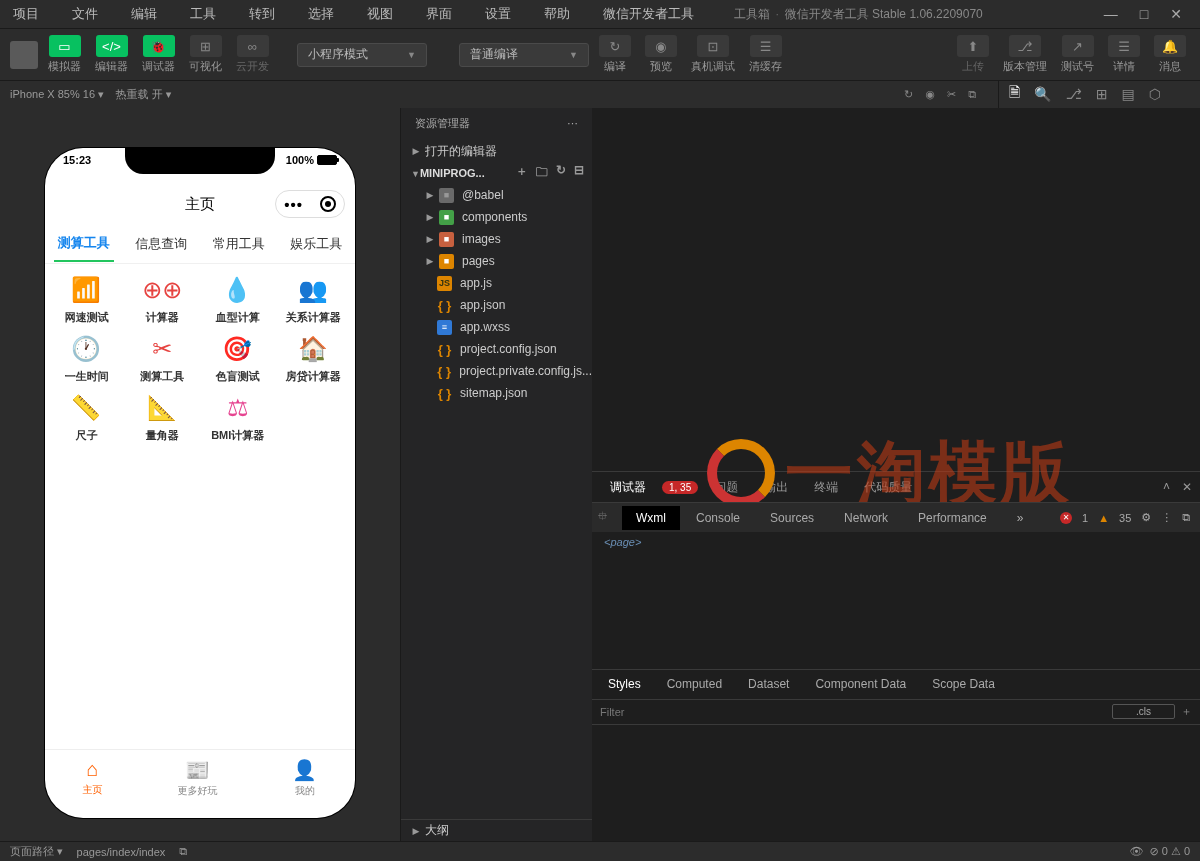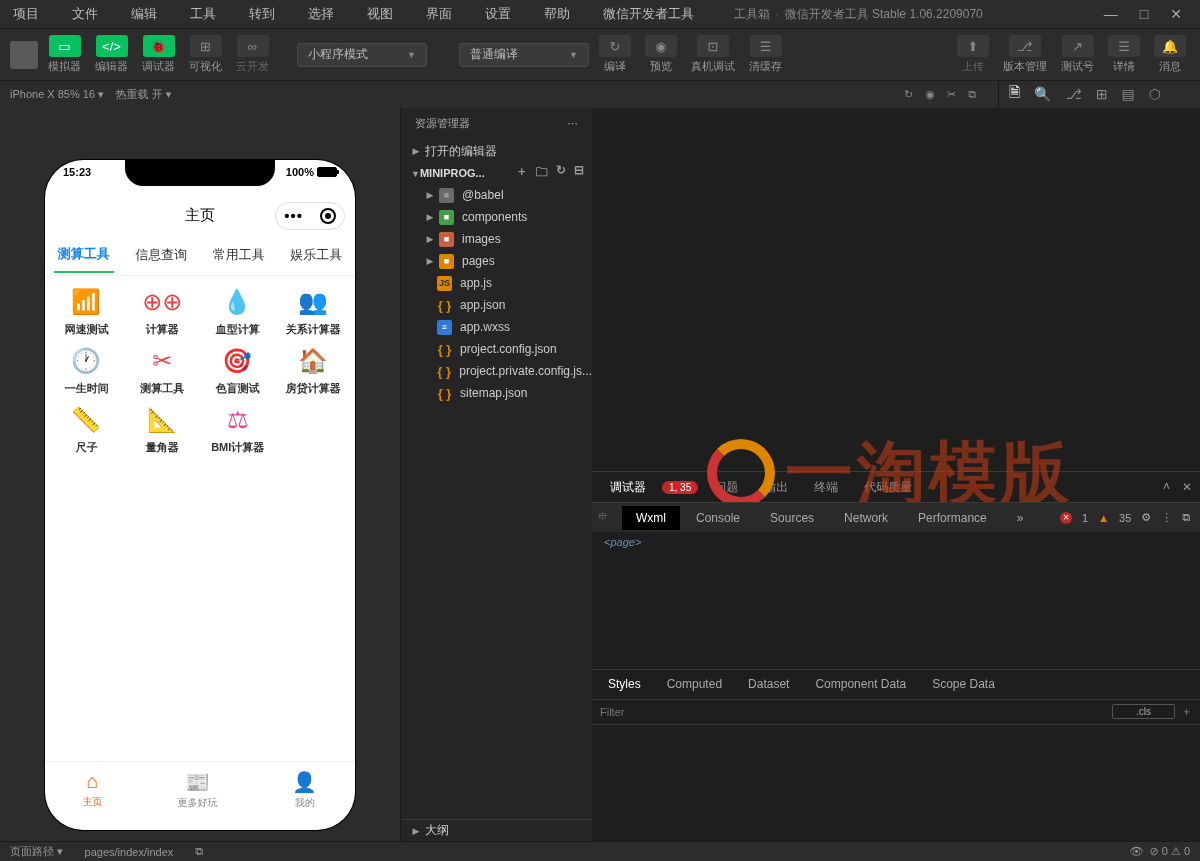--- a/index.html
+++ b/index.html
@@ -20,21 +20,21 @@
 .green{background:#07c160}
 .dark{background:#3a3a3a;color:#888!important}
 .sel{background:#3a3a3a;border:1px solid #4a4a4a;height:24px;border-radius:3px;display:flex;align-items:center;padding:0 10px;color:#bbb;font-size:12px;min-width:130px;justify-content:space-between}
 .sel .arr{color:#888;font-size:9px}
 .spacer{flex:1}
 
 .devbar{height:28px;background:#2c2c2c;display:flex;align-items:center;padding:0 10px;gap:12px;font-size:11px;color:#999;border-top:1px solid #1a1a1a}
 .devbar .ic{color:#888;cursor:pointer}
 
 .main{display:flex;height:733px}
-.simcol{width:400px;background:#2c2c2c;display:flex;justify-content:center;align-items:center;padding-top:40px}
+.simcol{width:400px;background:#2c2c2c;display:flex;justify-content:center;align-items:flex-start;padding-top:40px}
 .phone{width:310px;height:670px;background:#fff;border-radius:38px;position:relative;overflow:hidden;box-shadow:0 0 0 1px #000}
 .notch{position:absolute;top:0;left:50%;transform:translateX(-50%);width:150px;height:26px;background:#000;border-radius:0 0 18px 18px;z-index:5}
 .pstatus{position:absolute;top:6px;width:100%;display:flex;justify-content:space-between;padding:0 18px;color:#000;font-size:11px;font-weight:600;z-index:4}
 .pstatus .bat{display:flex;align-items:center;gap:3px}
 .battery{width:20px;height:10px;border:1px solid #000;border-radius:2px;position:relative;background:#000}
 .battery:after{content:"";position:absolute;right:-3px;top:2px;width:2px;height:4px;background:#000;border-radius:0 1px 1px 0}
 .phdr{margin-top:36px;height:40px;display:flex;align-items:center;justify-content:center;position:relative;color:#000;font-size:15px;font-weight:500}
 .capsule{position:absolute;right:10px;top:6px;width:70px;height:28px;border:1px solid #ddd;border-radius:14px;display:flex;align-items:center;justify-content:space-around}
 .capsule .dot3{font-weight:bold;letter-spacing:1px}
 .capsule .ring{width:16px;height:16px;border:2px solid #000;border-radius:50%;display:flex;align-items:center;justify-content:center}
@@ -92,21 +92,21 @@
 .erric{width:12px;height:12px;background:#c62828;border-radius:50%;color:#fff;display:inline-flex;align-items:center;justify-content:center;font-size:8px}
 .warnic{color:#dd8500}
 .pageline{padding:4px 12px;color:#6a8fb5;font-size:11px;font-style:italic}
 .styletabs{height:30px;border-top:1px solid #3a3a3a;display:flex;align-items:center;gap:2px;font-size:12px;color:#aaa;padding:0 4px}
 .styletabs .st{padding:5px 12px;cursor:pointer}
 .styletabs .st.on{color:#fff}
 .filterbar{height:26px;border-top:1px solid #3a3a3a;border-bottom:1px solid #3a3a3a;display:flex;align-items:center;padding:0 8px;color:#777;font-size:11px}
 .filterbar .cls{margin-left:auto;border:1px solid #555;padding:1px 23px;border-radius:2px;color:#aaa;font-size:10px}
 .filterbar .plus{margin-left:6px;color:#888}
 
-.statusbar{height:20px;background:#2c2c2c;display:flex;align-items:center;padding:0 10px;gap:22px;font-size:11px;color:#999;border-top:1px solid #1a1a1a}
+.statusbar{height:20px;background:#2c2c2c;display:flex;align-items:center;padding:0 10px;gap:14px;font-size:11px;color:#999;border-top:1px solid #1a1a1a}
 .statusbar .ra{margin-left:auto;display:flex;gap:6px;align-items:center}
 .striptop2{border-left:1px solid #1a1a1a}
 </style>
 </head>
 <body>
 
 <div class="menubar">
 <span class="mi">项目</span>
 <span class="mi">文件</span>
 <span class="mi">编辑</span>

